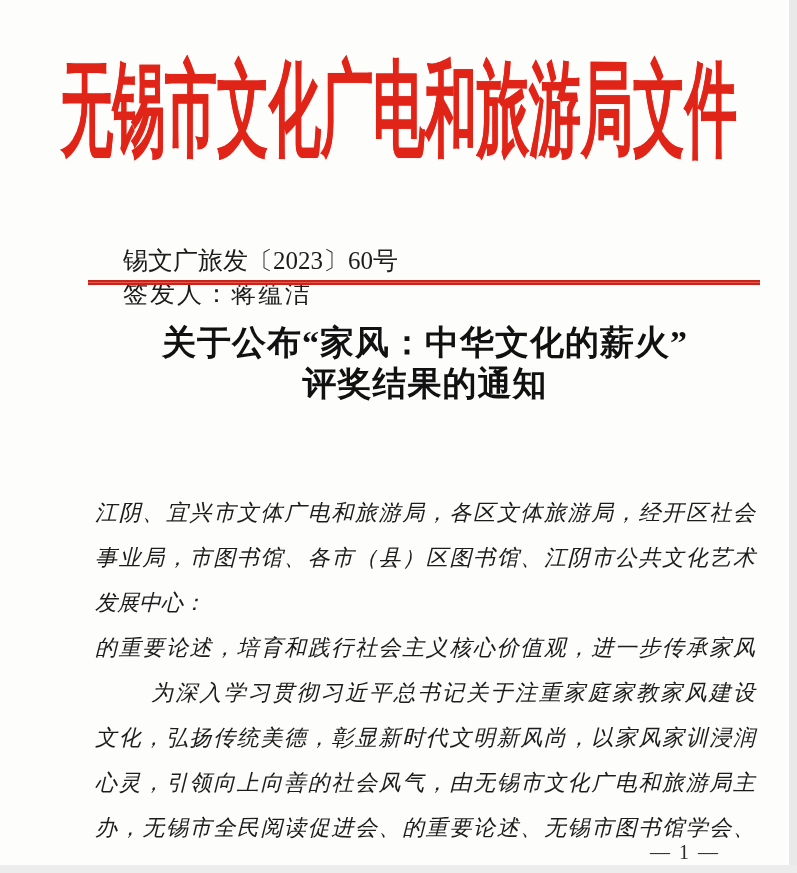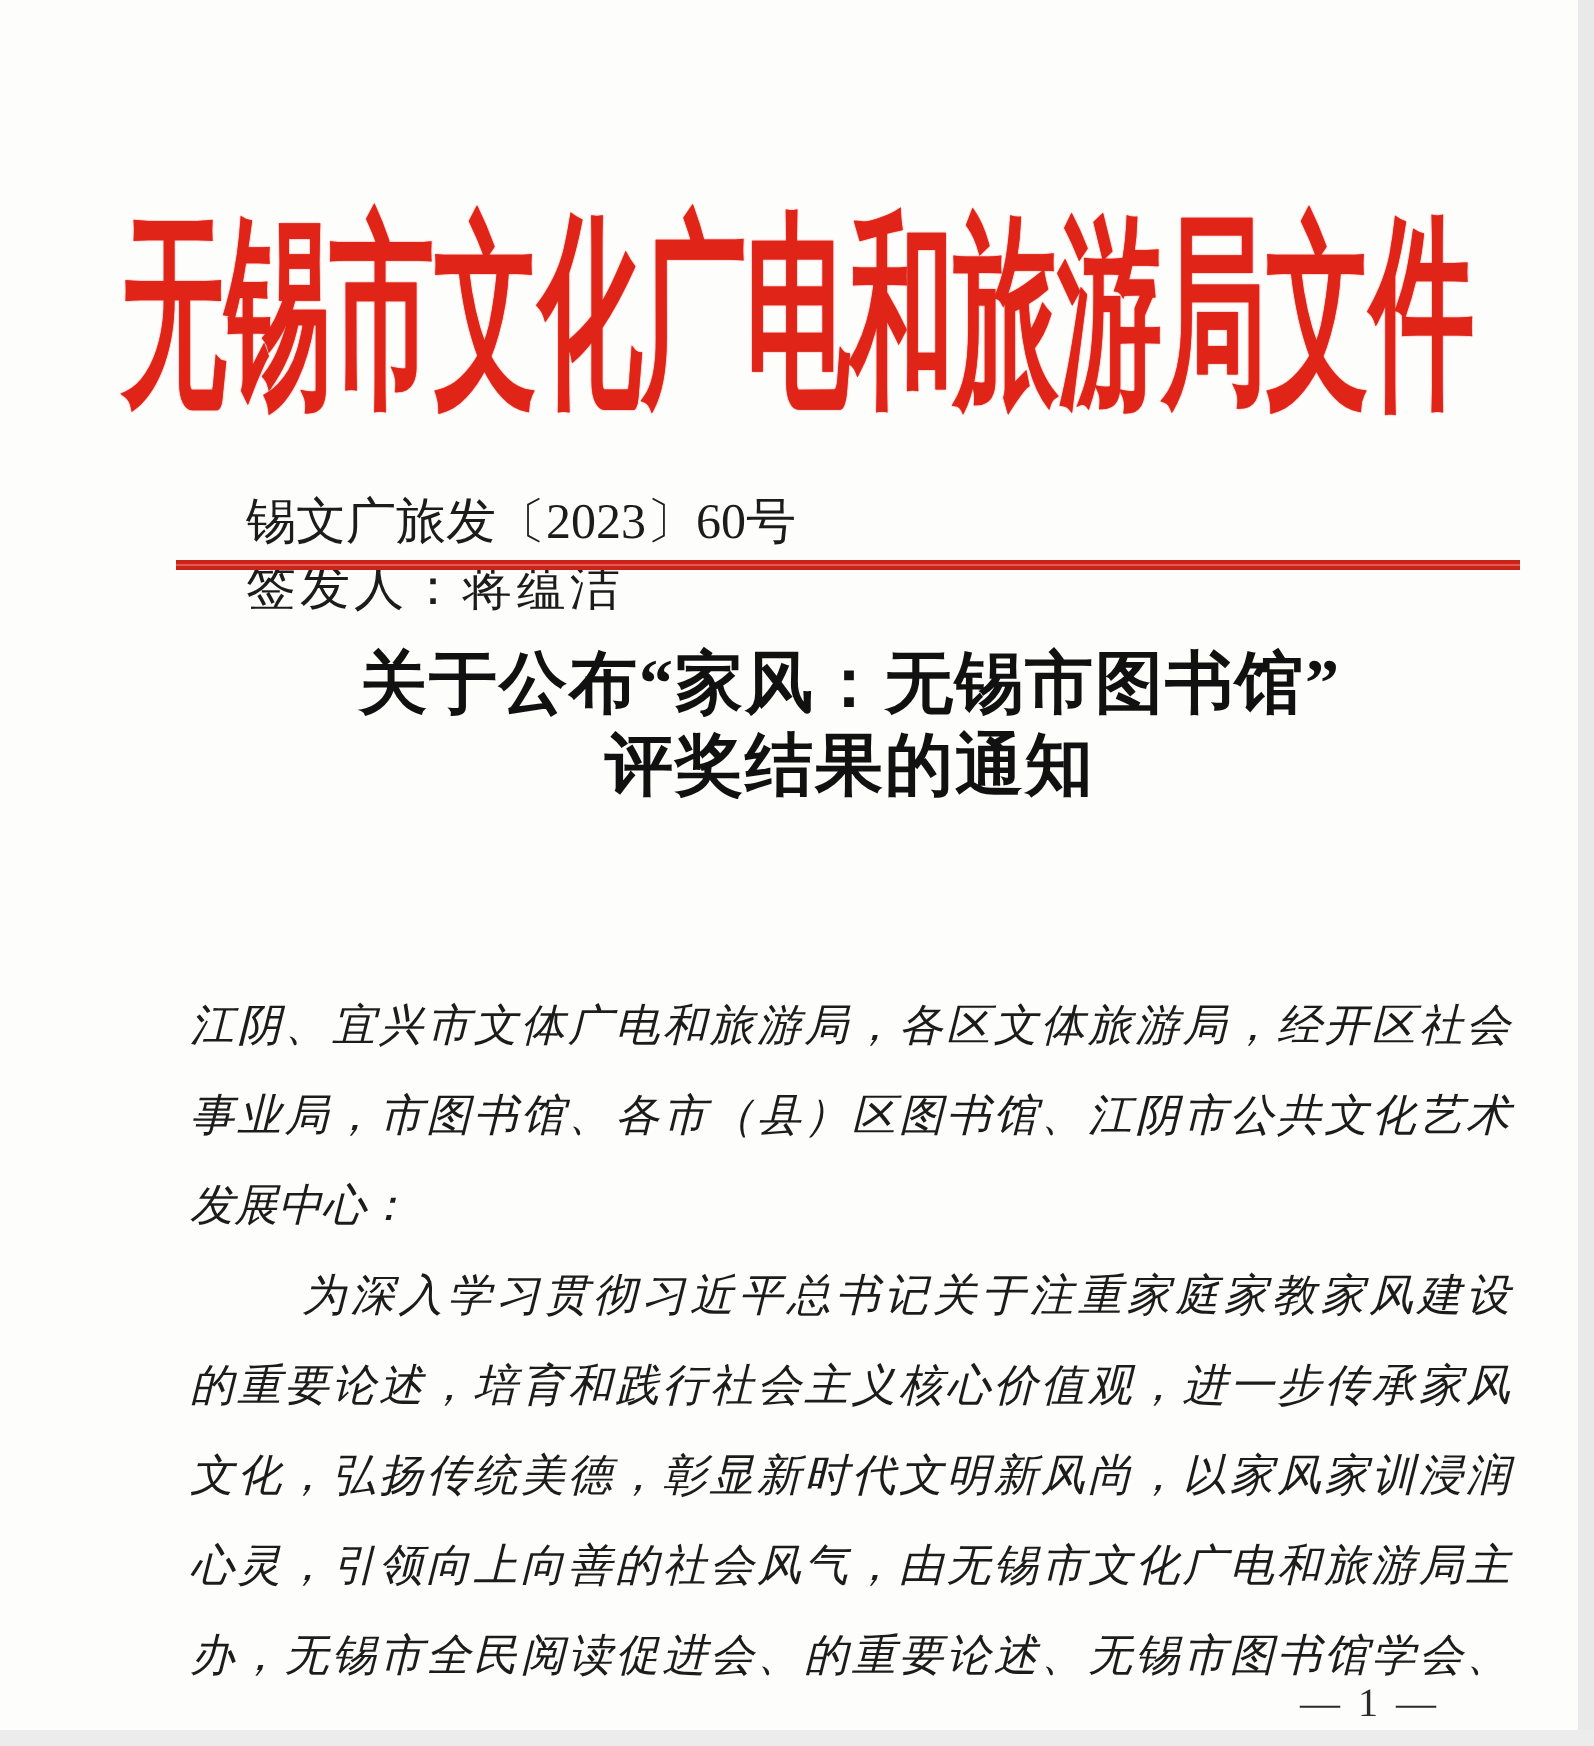--- a/index.html
+++ b/index.html
@@ -20,21 +20,21 @@
     background:#fdfdfc;
     overflow:hidden;
   }
   
   .edge-right{position:absolute;top:0;right:0;width:8px;height:100%;background:#e9e9e9;}
   .edge-bottom{position:absolute;left:0;bottom:0;width:100%;height:8px;background:#ececec;}
 
   
   .red-head{
     position:absolute;top:48px;left:0;width:797px;height:124px;
-    display:flex;align-items:center;justify-content:center;margin-top:48px;
+    display:flex;align-items:center;justify-content:center;
   }
   .red-head .txt{
     font-size:104px;
     font-weight:bold;
     color:var(--red);
     white-space:nowrap;
     line-height:1;
     transform:scaleX(0.5);
     transform-origin:center center;
     letter-spacing:0;
@@ -100,33 +100,33 @@
   </div>
 
   <div class="doc-row">
     <span class="docnum">锡文广旅发〔2023〕60号</span>
     <span class="issuer">签发人：蒋蕴洁</span>
   </div>
 
   <div class="red-rule"></div>
 
   <div class="notice-title">
-      <div>关于公布“家风：无锡市图书馆”</div>
+      <div>关于公布“家风：中华文化的薪火”</div>
       <div>评奖结果的通知</div>
     </div>
 
   <div class="doc-body">
       <div class="paragraph">
         <div class="bline stretch">江阴、宜兴市文体广电和旅游局，各区文体旅游局，经开区社会</div>
         <div class="bline stretch">事业局，市图书馆、各市（县）区图书馆、江阴市公共文化艺术</div>
         <div class="bline">发展中心：</div>
       </div>
       <div class="paragraph">
+        <div class="bline stretch">的重要论述，培育和践行社会主义核心价值观，进一步传承家风</div>
         <div class="bline stretch indent">为深入学习贯彻习近平总书记关于注重家庭家教家风建设</div>
-        <div class="bline stretch">的重要论述，培育和践行社会主义核心价值观，进一步传承家风</div>
         <div class="bline stretch">文化，弘扬传统美德，彰显新时代文明新风尚，以家风家训浸润</div>
         <div class="bline stretch">心灵，引领向上向善的社会风气，由无锡市文化广电和旅游局主</div>
         <div class="bline stretch">办，无锡市全民阅读促进会、的重要论述、无锡市图书馆学会、</div>
       </div>
     </div>
 
   <div class="page-num">— 1 —</div>
 
   <div class="edge-right"></div>
   <div class="edge-bottom"></div>

